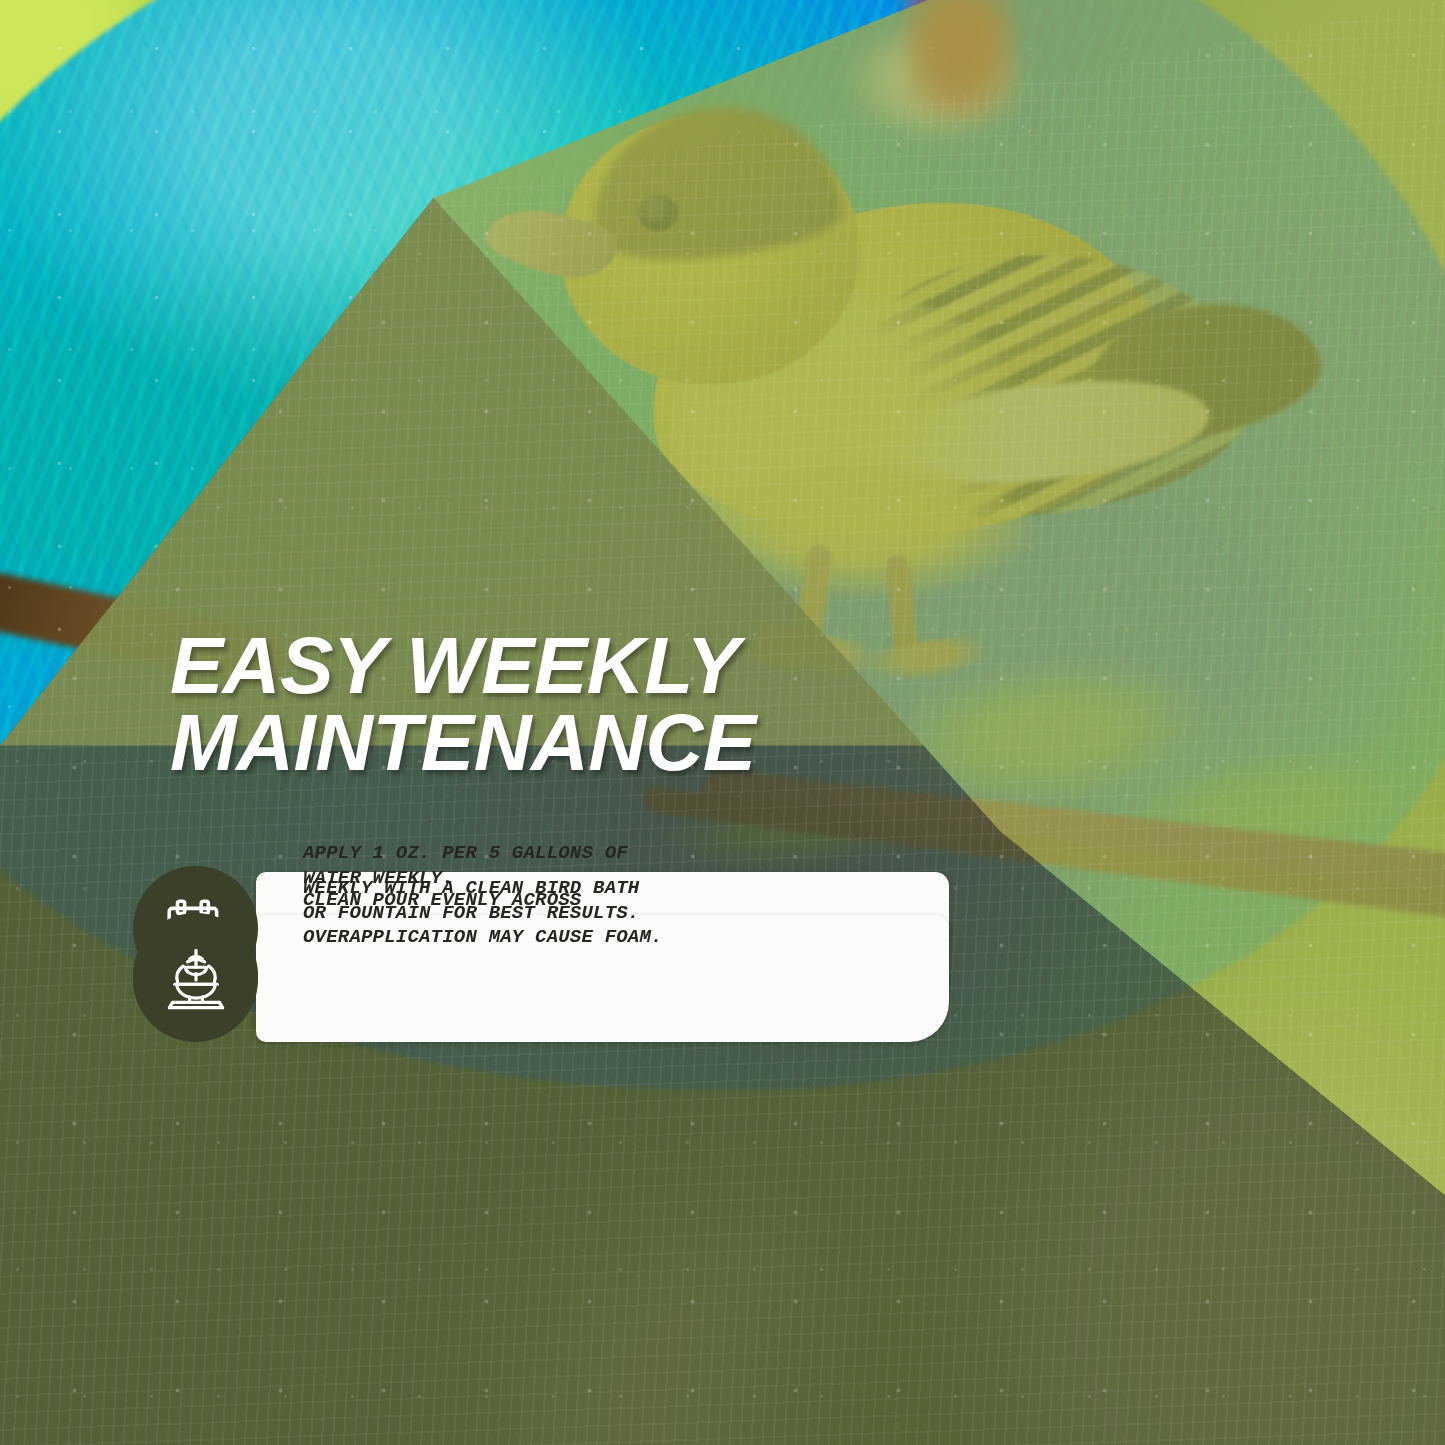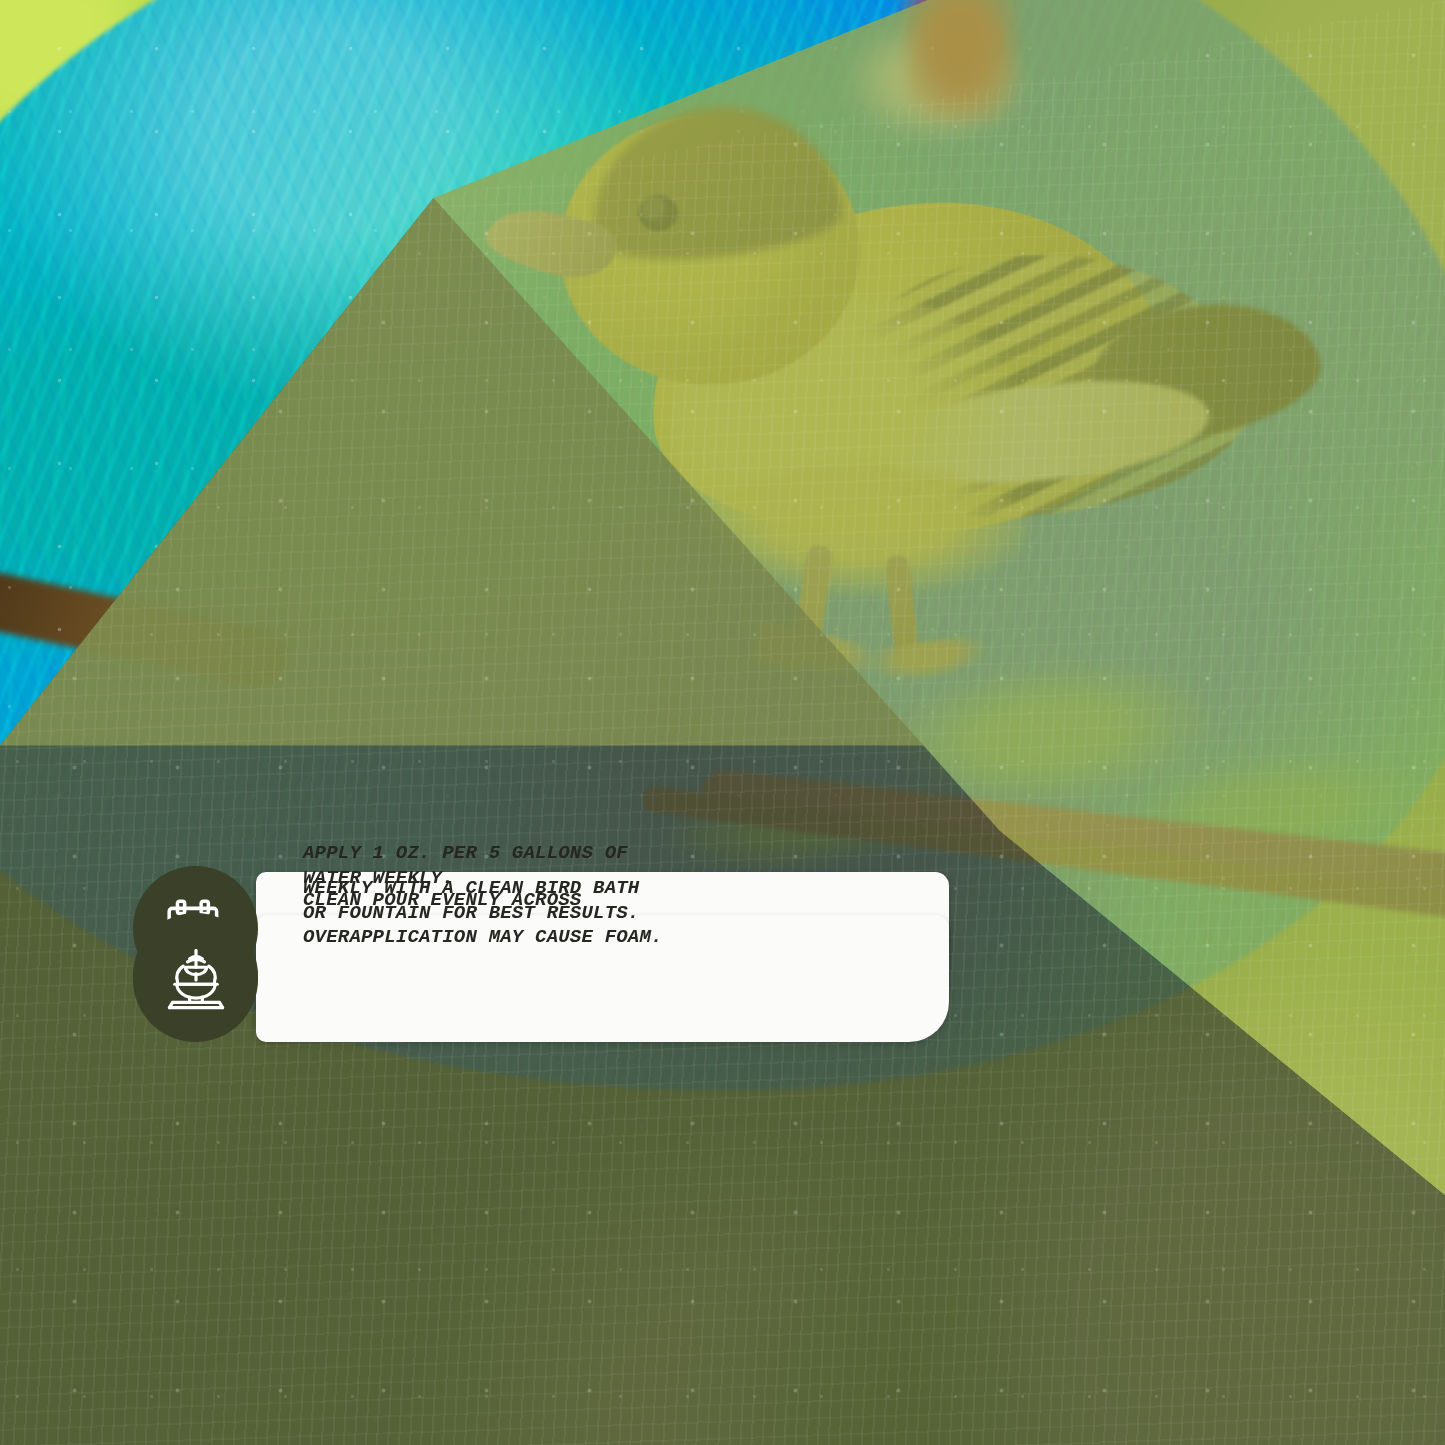--- a/index.html
+++ b/index.html
@@ -366,20 +366,22 @@
   </div>
 
   <div class="overlay-base"></div>
   <div class="overlay-light"></div>
   <div class="overlay-mid"></div>
   <div class="overlay-tex"></div>
   <div class="overlay-speck"></div>
 
   <div class="content">
 
+    <div class="headline">EASY WEEKLY
+MAINTENANCE</div>
 
     <div class="cards">
 
       <div class="row r1">
         <div class="card r1"></div>
         <div class="badge">
           <span>
             <svg width="66" height="66" viewBox="0 0 64 64" fill="none" stroke="#ffffff" stroke-width="3.4" stroke-linecap="round" stroke-linejoin="round">
               <rect x="6" y="12" width="46" height="42" rx="3"></rect>
               <line x1="6" y1="24" x2="52" y2="24"></line>

